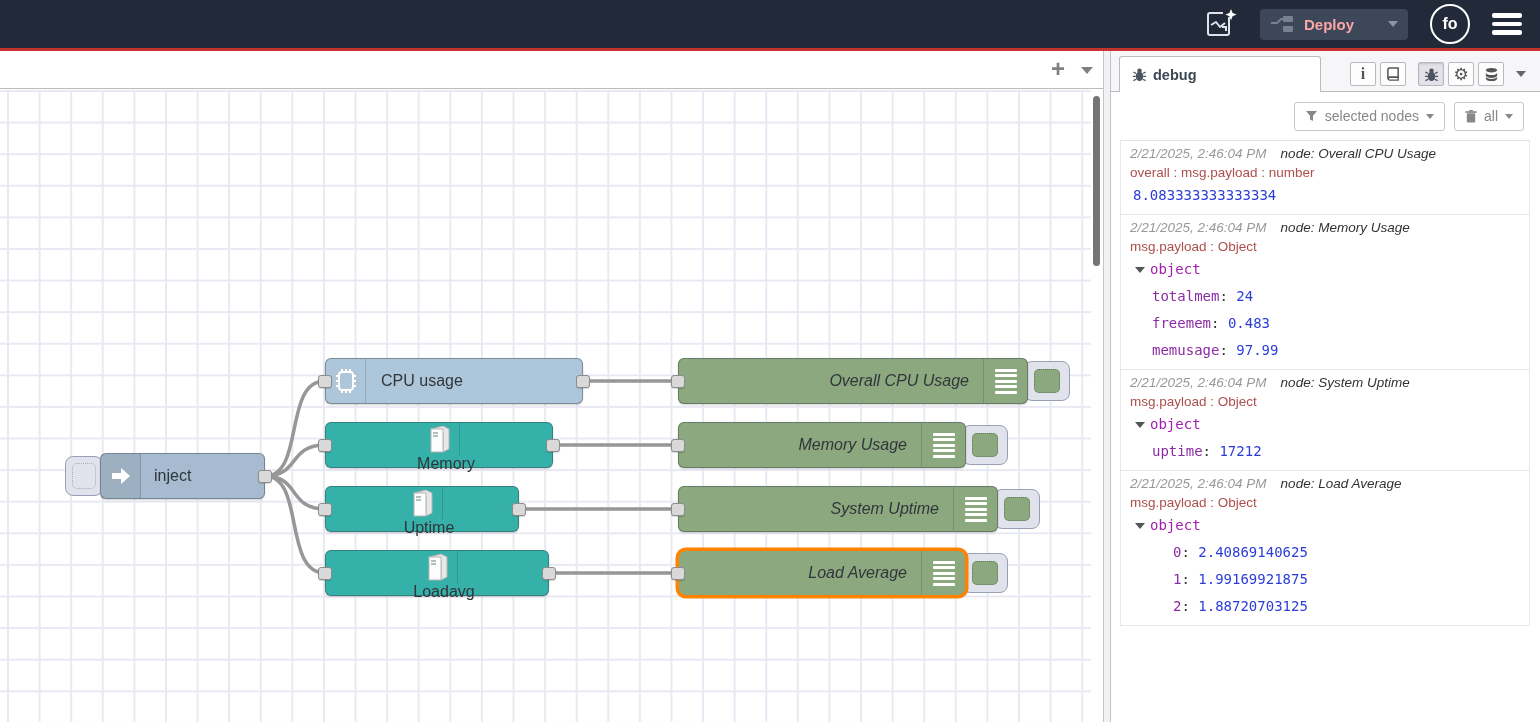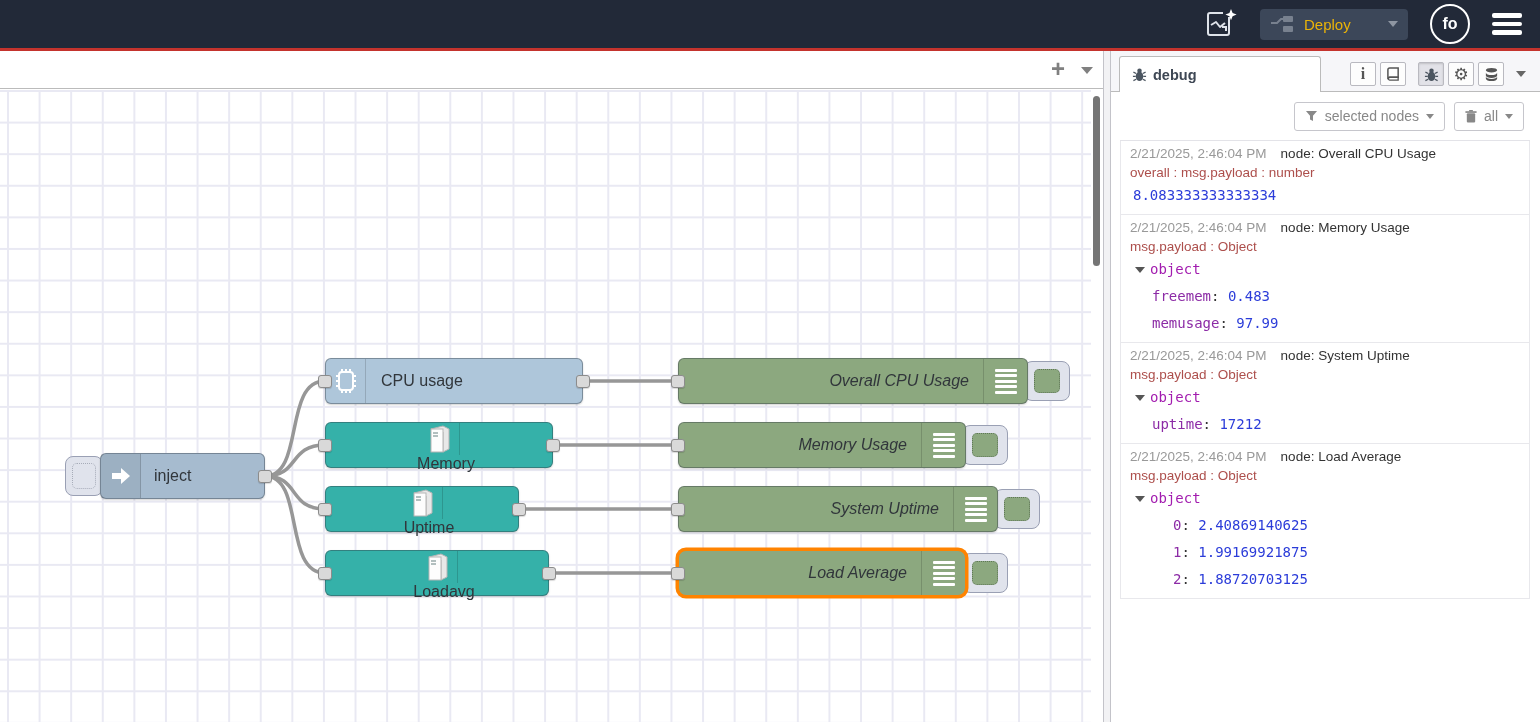--- a/index.html
+++ b/index.html
@@ -5,21 +5,21 @@
   * { margin:0; padding:0; box-sizing:border-box; }
   html,body { width:1540px; height:722px; overflow:hidden; font-family:"Liberation Sans",sans-serif; background:#fff; }
   .app { position:relative; width:1540px; height:722px; }
 
   
   .header { position:absolute; left:0; top:0; width:1540px; height:48px; background:#222938; }
   .redline { position:absolute; left:0; top:48px; width:1540px; height:3px; background:#c4332d; }
   .hdr-right { position:absolute; right:18px; top:0; height:48px; display:flex; align-items:center; gap:22px; }
   .ai-icon { width:34px; height:32px; display:flex; align-items:center; justify-content:center; }
   .deploy-btn { width:148px; height:31px; background:#3c4759; border-radius:4px; display:flex; align-items:center; padding:0 10px; gap:10px; }
-  .deploy-label { color:#eab308; font-size:15px; flex:1; }
+  .deploy-label { color:#fca5a5; font-size:15px; flex:1;font-weight:bold; }
   .deploy-caret { width:0; height:0; border-left:5px solid transparent; border-right:5px solid transparent; border-top:6px solid #8e96a2; }
   .avatar { width:40px; height:40px; border:2px solid #fff; border-radius:50%; color:#fff; font-size:16px; font-weight:bold; display:flex; align-items:center; justify-content:center; }
   .hamburger { display:flex; flex-direction:column; gap:4px; width:30px; cursor:pointer; }
   .hamburger span { display:block; height:4.5px; background:#fff; border-radius:2px; }
 
   
   .ws-tabbar { position:absolute; left:0; top:51px; width:1103px; height:38px; background:#fff; border-bottom:1px solid #bbb; }
   .ws-controls { position:absolute; right:10px; top:6px; display:flex; align-items:center; gap:16px; }
   .ws-plus { font-size:24px; color:#808080; line-height:24px; font-weight:bold; }
   .ws-caret { width:0; height:0; border-left:6px solid transparent; border-right:6px solid transparent; border-top:7px solid #808080; margin-top:3px; }
@@ -62,21 +62,21 @@
   .sb-iconbtn { width:26px; height:24px; background:#fdfdfd; border:1px solid #b9b9c0; border-radius:2px; display:flex; align-items:center; justify-content:center; color:#555; }
   .sb-iconbtn.pressed { background:#e2e2e8; box-shadow:inset 0 1px 2px rgba(0,0,0,.15); }
   .gap4 { margin-right:4px; } .gap12 { margin-right:12px; }
   .sb-caret { width:0; height:0; border-left:5px solid transparent; border-right:5px solid transparent; border-top:6px solid #666; margin-left:12px; }
   .sb-toolbar { height:48px; display:flex; justify-content:flex-end; align-items:center; gap:9px; padding:0 16px; }
   .tool-btn { height:29px; background:#fff; border:1px solid #c6c6cc; border-radius:3px; display:flex; align-items:center; gap:7px; padding:0 10px; color:#888; font-size:14px; }
   .tool-caret { width:0; height:0; border-left:4.5px solid transparent; border-right:4.5px solid transparent; border-top:5.5px solid #888; }
 
   .msg-list { margin:0 10px 0 9px; border-top:1px solid #e3e3e8; }
   .msg { border:1px solid #e8e8ec; border-top:none; padding:3px 10px 5px 4px; background:#fff; }
-  .msg-meta { display:flex; gap:14px; font-size:13.5px; line-height:19px; padding-left:5px; }
+  .msg-meta { display:flex; gap:14px; font-size:13.5px; line-height:19px; padding-left:5px;font-style:italic; }
   .msg-ts { color:#999; }
   .msg-node { color:#333; }
   .msg-path { font-size:13.5px; line-height:19px; color:#ad4f4c; padding-left:5px; }
   .mono { font-family:"DejaVu Sans Mono",monospace; font-size:14px; line-height:27px; }
   .d-caret { display:inline-block; width:0; height:0; border-left:5px solid transparent; border-right:5px solid transparent; border-top:6px solid #555; margin-right:5px; vertical-align:middle; }
   .d-obj { color:#a21caf; }
   .d-key { color:#8c2ba6; }
   .d-colon { color:#333; }
   .d-num { color:#2b3cd9; }
   .ind1 { padding-left:10px; }
@@ -357,20 +357,21 @@
         <div class="mono value-row"><span class="d-num">8.083333333333334</span></div>
       </div>
 
       <div class="msg">
         <div class="msg-meta">
           <span class="msg-ts">2/21/2025, 2:46:04 PM</span>
           <span class="msg-node">node: Memory Usage</span>
         </div>
         <div class="msg-path">msg.payload : Object</div>
         <div class="mono ind1"><span class="d-caret"></span><span class="d-obj">object</span></div>
+        <div class="mono ind2"><span class="d-key">totalmem</span><span class="d-colon">: </span><span class="d-num">24</span></div>
         <div class="mono ind2"><span class="d-key">freemem</span><span class="d-colon">: </span><span class="d-num">0.483</span></div>
         <div class="mono ind2"><span class="d-key">memusage</span><span class="d-colon">: </span><span class="d-num">97.99</span></div>
       </div>
 
       <div class="msg">
         <div class="msg-meta">
           <span class="msg-ts">2/21/2025, 2:46:04 PM</span>
           <span class="msg-node">node: System Uptime</span>
         </div>
         <div class="msg-path">msg.payload : Object</div>

